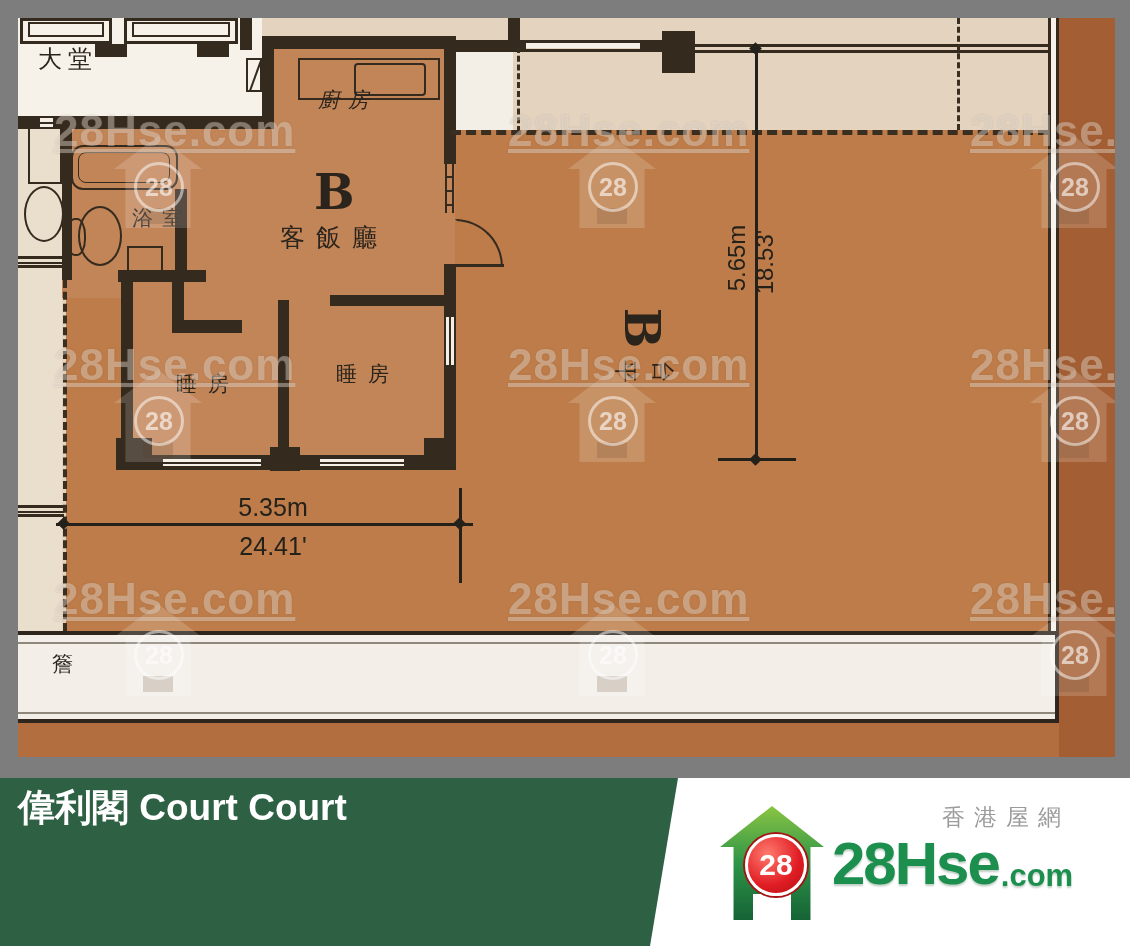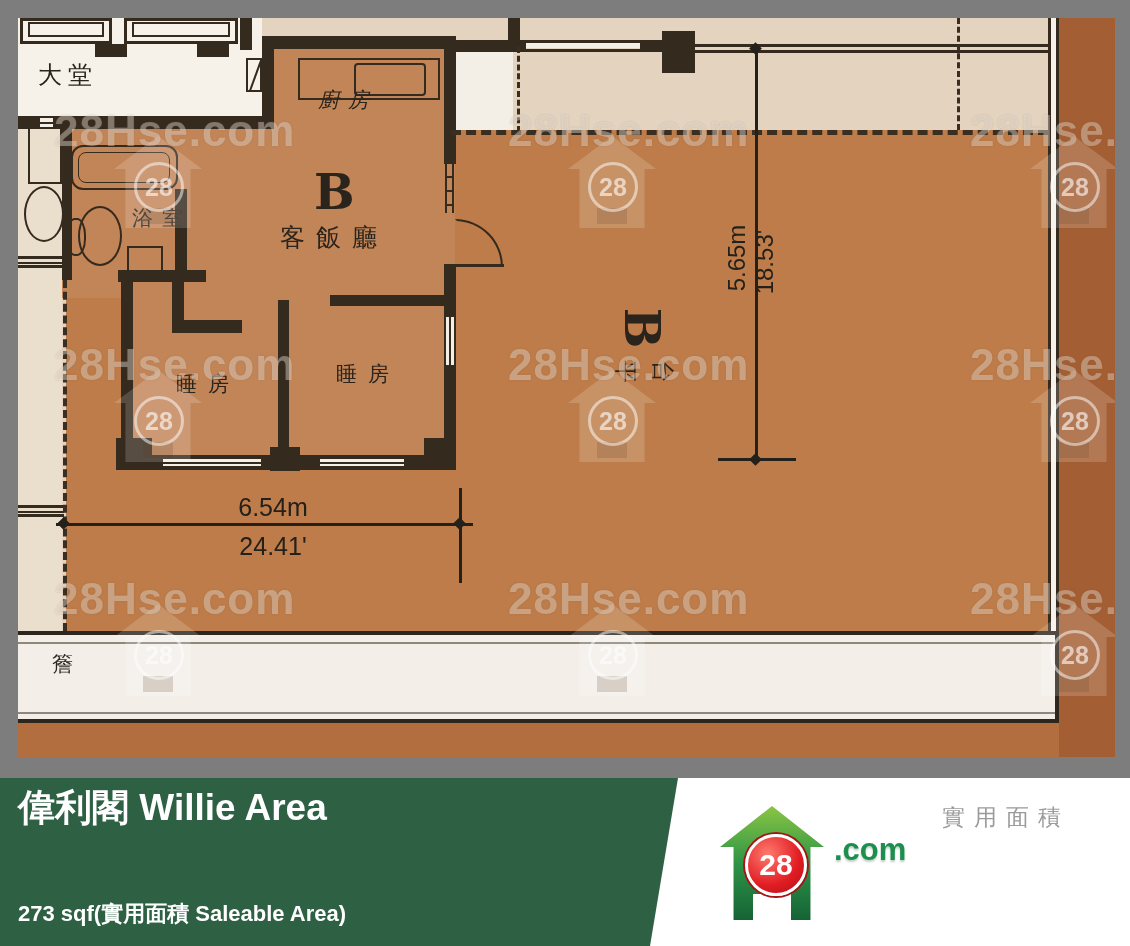--- a/index.html
+++ b/index.html
@@ -18,21 +18,21 @@
   .dline{position:absolute;background:#24201a;}
   .arc{position:absolute;border:2.5px solid transparent;border-top-color:#352a1e;border-right-color:#352a1e;
        border-top-right-radius:100%;box-sizing:border-box;}
   .hatchband{position:absolute;height:12px;border-top:3px solid #352a1e;border-bottom:3px solid #352a1e;box-sizing:border-box;}
   .hatchband:after{content:"";position:absolute;left:0;right:0;top:3px;height:1.5px;background:#352a1e;}
   .winw{position:absolute;background:#f3efe7;}
   .winm{position:absolute;background:#352a1e;}
   
   .wm{position:absolute;pointer-events:none;}
   .wm-text{position:absolute;left:0;top:0;font-size:44px;font-weight:bold;letter-spacing:1px;
-           color:rgba(255,255,255,0.33);text-shadow:0 0 2px rgba(130,95,60,0.25);z-index:2;}
+           color:rgba(255,255,255,0.33);text-shadow:0 0 2px rgba(130,95,60,0.25);z-index:2;text-decoration:underline;}
   .wm-house{position:absolute;width:88px;height:92px;background:rgba(255,255,255,0.17);
             clip-path:polygon(50% 0,100% 36%,87% 36%,87% 100%,13% 100%,13% 36%,0 36%);z-index:1;}
   .wm-door{position:absolute;left:29px;bottom:4px;width:30px;height:16px;background:rgba(90,60,35,0.18);}
   .wm-badge{position:absolute;left:20px;top:26px;width:44px;height:44px;border:3px solid rgba(255,255,255,0.5);
             border-radius:50%;color:rgba(255,255,255,0.6);font-size:25px;font-weight:bold;
             display:flex;align-items:center;justify-content:center;}
   
   #banner{position:absolute;left:0;top:778px;width:1130px;height:168px;background:#ffffff;}
   #banner-green{position:absolute;left:0;top:0;width:1130px;height:168px;background:#2e6044;
                 clip-path:polygon(0 0,678px 0,650px 100%,0 100%);}
@@ -153,36 +153,36 @@
 
     <div class="dline" style="left:38px;top:505px;width:417px;height:2.5px;"></div>
     <div class="dia" style="left:41px;top:501px;"></div>
     <div class="dia" style="left:437px;top:501px;"></div>
     <div class="dline" style="left:441px;top:470px;width:2.5px;height:95px;"></div>
     <div class="dline" style="left:737px;top:30px;width:2.5px;height:412px;"></div>
     <div class="dia" style="left:733px;top:26px;"></div>
     <div class="dline" style="left:700px;top:440px;width:78px;height:2.5px;"></div>
     <div class="dia" style="left:733px;top:437px;"></div>
 
-    <div class="lbl" style="left:20px;top:44px;font-size:24px;letter-spacing:6px;">大堂</div>
+    <div class="lbl" style="left:20px;top:28px;font-size:24px;letter-spacing:6px;">大堂</div>
     <div class="lbl" style="left:300px;top:70px;font-size:21px;letter-spacing:9px;font-style:italic;">廚房</div>
     <div class="lbl" style="left:296px;top:148px;font-size:48px;font-weight:bold;font-family:'DejaVu Serif',serif;">B</div>
     <div class="lbl" style="left:262px;top:206px;font-size:25px;letter-spacing:11px;">客飯廳</div>
     <div class="lbl" style="left:114px;top:188px;font-size:21px;letter-spacing:9px;">浴室</div>
     <div class="lbl" style="left:158px;top:354px;font-size:21px;letter-spacing:11px;">睡房</div>
     <div class="lbl" style="left:318px;top:344px;font-size:21px;letter-spacing:11px;">睡房</div>
     <div class="lbl" style="left:598px;top:284px;width:52px;height:52px;font-size:48px;font-weight:bold;
                 font-family:'DejaVu Serif',serif;transform:rotate(90deg);text-align:center;">B</div>
     <div style="position:absolute;left:596px;top:338px;display:flex;gap:14px;color:#2b241c;">
       <span style="font-size:23px;transform:rotate(90deg);display:inline-block;">平</span>
       <span style="font-size:23px;transform:rotate(90deg);display:inline-block;">台</span>
     </div>
     <div class="lbl" style="left:34px;top:634px;font-size:21px;">簷</div>
 
-    <div class="dim" style="left:185px;top:475px;width:140px;">6.54m</div>
+    <div class="dim" style="left:185px;top:475px;width:140px;">5.35m</div>
     <div class="dim" style="left:185px;top:514px;width:140px;">24.41'</div>
     <div class="dim" style="left:679px;top:226px;width:80px;transform:rotate(-90deg);font-size:24px;">5.65m</div>
     <div class="dim" style="left:707px;top:230px;width:80px;transform:rotate(-90deg);font-size:24px;">18.53'</div>
 
     <div id="wm-layer" style="position:absolute;left:0;top:0;width:100%;height:100%;pointer-events:none;">
         <div class="wm" style="left: 36px; top: 88px;">
           <div class="wm-house" style="left: 60px; top: 30px;">
             <div class="wm-door"></div>
             <div class="wm-badge">28</div>
           </div>
@@ -242,26 +242,26 @@
             <div class="wm-door"></div>
             <div class="wm-badge">28</div>
           </div>
           <div class="wm-text">28Hse.com</div>
         </div>
       </div>
   </div>
 
   <div id="banner">
     <div id="banner-green"></div>
-    <div class="bt" style="top:5px;font-size:37px;">偉利閣 Willie Area</div>
-    <div class="bt" style="top:121px;font-size:22px;">273 sqf(實用面積 Saleable Area)</div>
+    <div class="bt" style="top:5px;font-size:37px;">偉利閣 Court Court</div>
 
     <div id="logo-house">
       <div id="logo-door"></div>
     </div>
     <div id="logo-badge">28</div>
     <div id="brand-text">
+      <span id="brand-main">28Hse</span>
       <span id="brand-suffix">.com</span>
     </div>
-    <div id="brand-cn">實用面積</div>
+    <div id="brand-cn">香港屋網</div>
   </div>
 
 </div>
 
 </body></html>

